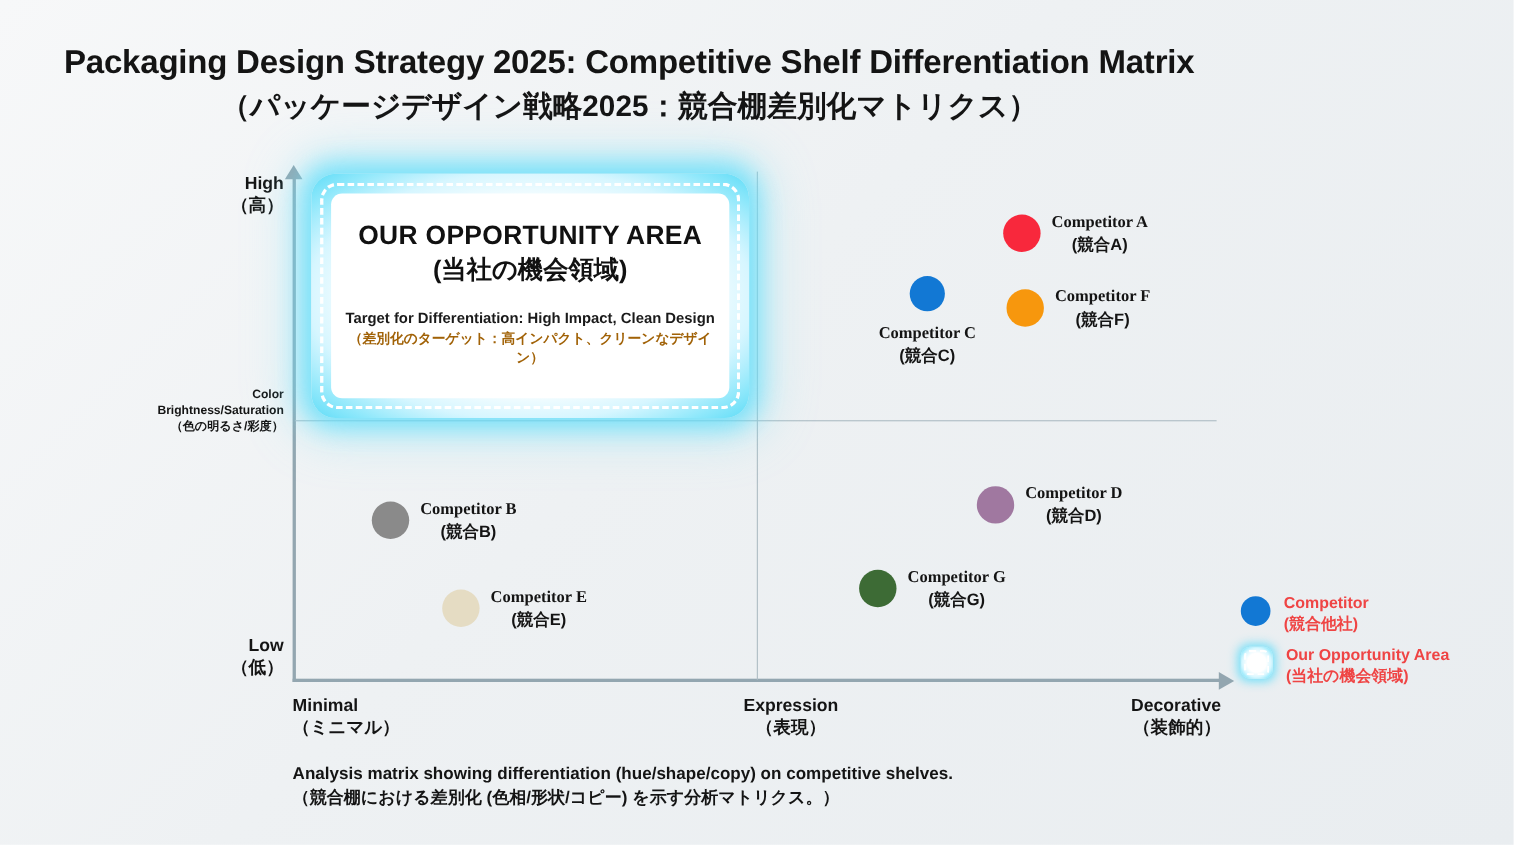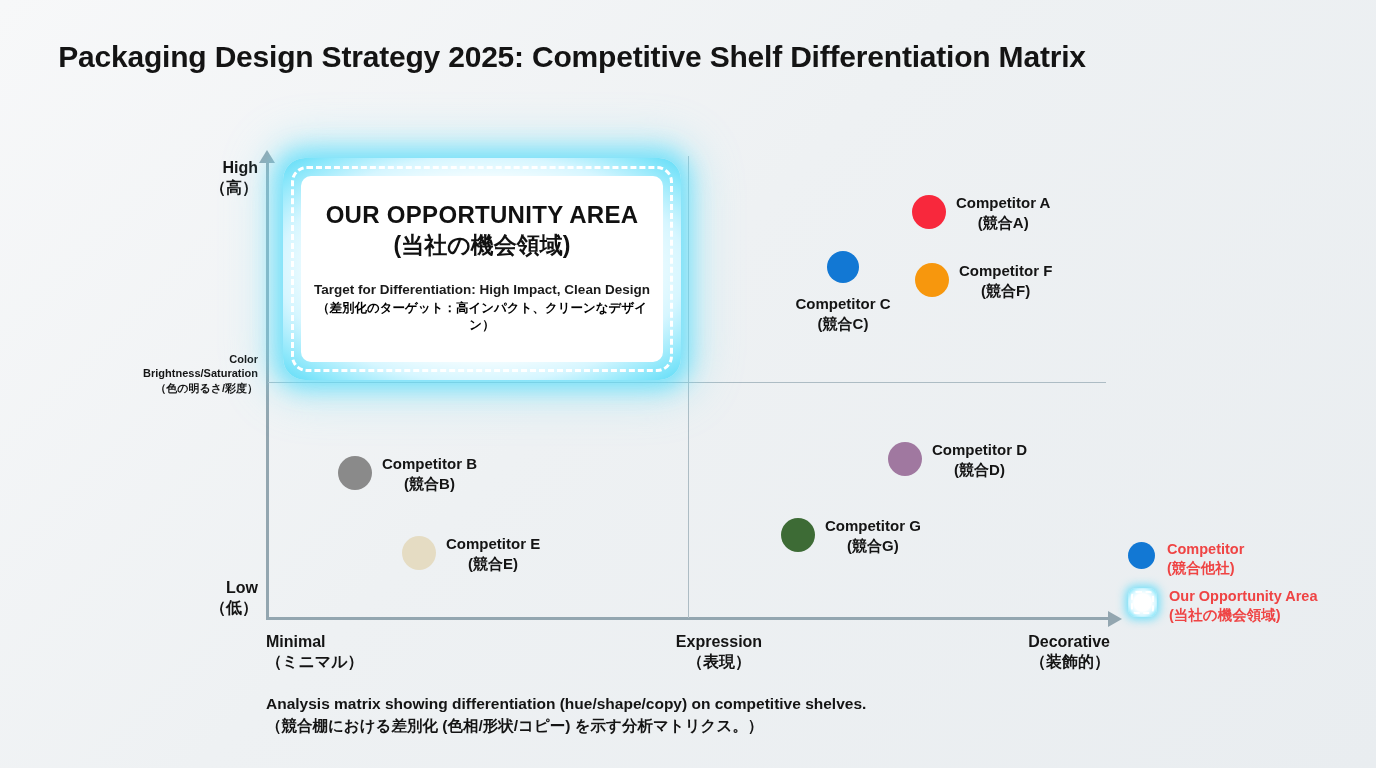--- a/index.html
+++ b/index.html
@@ -141,41 +141,41 @@
   }
   #opp-title-ja {
     font-size: 23px; font-weight: 700; color: #111;
     line-height: 1.25; text-align: center; margin-top: 1px;
   }
   #opp-sub-en {
     font-size: 13.5px; font-weight: 700; color: #1a1a1a;
     margin-top: 22px; text-align: center; line-height: 1.3;
   }
   #opp-sub-ja {
-    font-size: 12.5px; font-weight: 700; color: #000000;
+    font-size: 12.5px; font-weight: 700; color: #a16207;
     text-align: center; line-height: 1.35; margin-top: 1px;
   }
 
   
   .competitor {
     position: absolute;
   }
   .comp-dot {
     position: absolute;
     border-radius: 50%;
   }
   .comp-text {
     position: absolute;
     font-size: 15px;
     font-weight: 700;
     color: #141414;
     line-height: 1.32;
     white-space: nowrap;
   }
-  .comp-text .en { display: block; }
+  .comp-text .en { display: block; font-family: Liberation Serif, serif; }
   .comp-text .ja { display: block; text-align: center; }
   .comp-text.left-of { text-align: center; }
 
   
   #legend {
     position: absolute;
     left: 1128px; top: 540px;
     width: 240px;
   }
   .legend-row {
@@ -225,20 +225,21 @@
     color: #141414;
     line-height: 1.42;
   }
   #footer .ja { display: block; }
 </style>
 </head>
 <body>
 
 <div id="title-block">
   <div id="title-en">Packaging Design Strategy 2025: Competitive Shelf Differentiation Matrix</div>
+  <div id="title-ja">（パッケージデザイン戦略2025：競合棚差別化マトリクス）</div>
 </div>
 
 <div id="plot">
 
   <div class="axis-line" id="y-axis"></div>
   <div id="y-arrow"></div>
   <div class="axis-line" id="x-axis"></div>
   <div id="x-arrow"></div>
 
   <div id="divider-h"></div>

